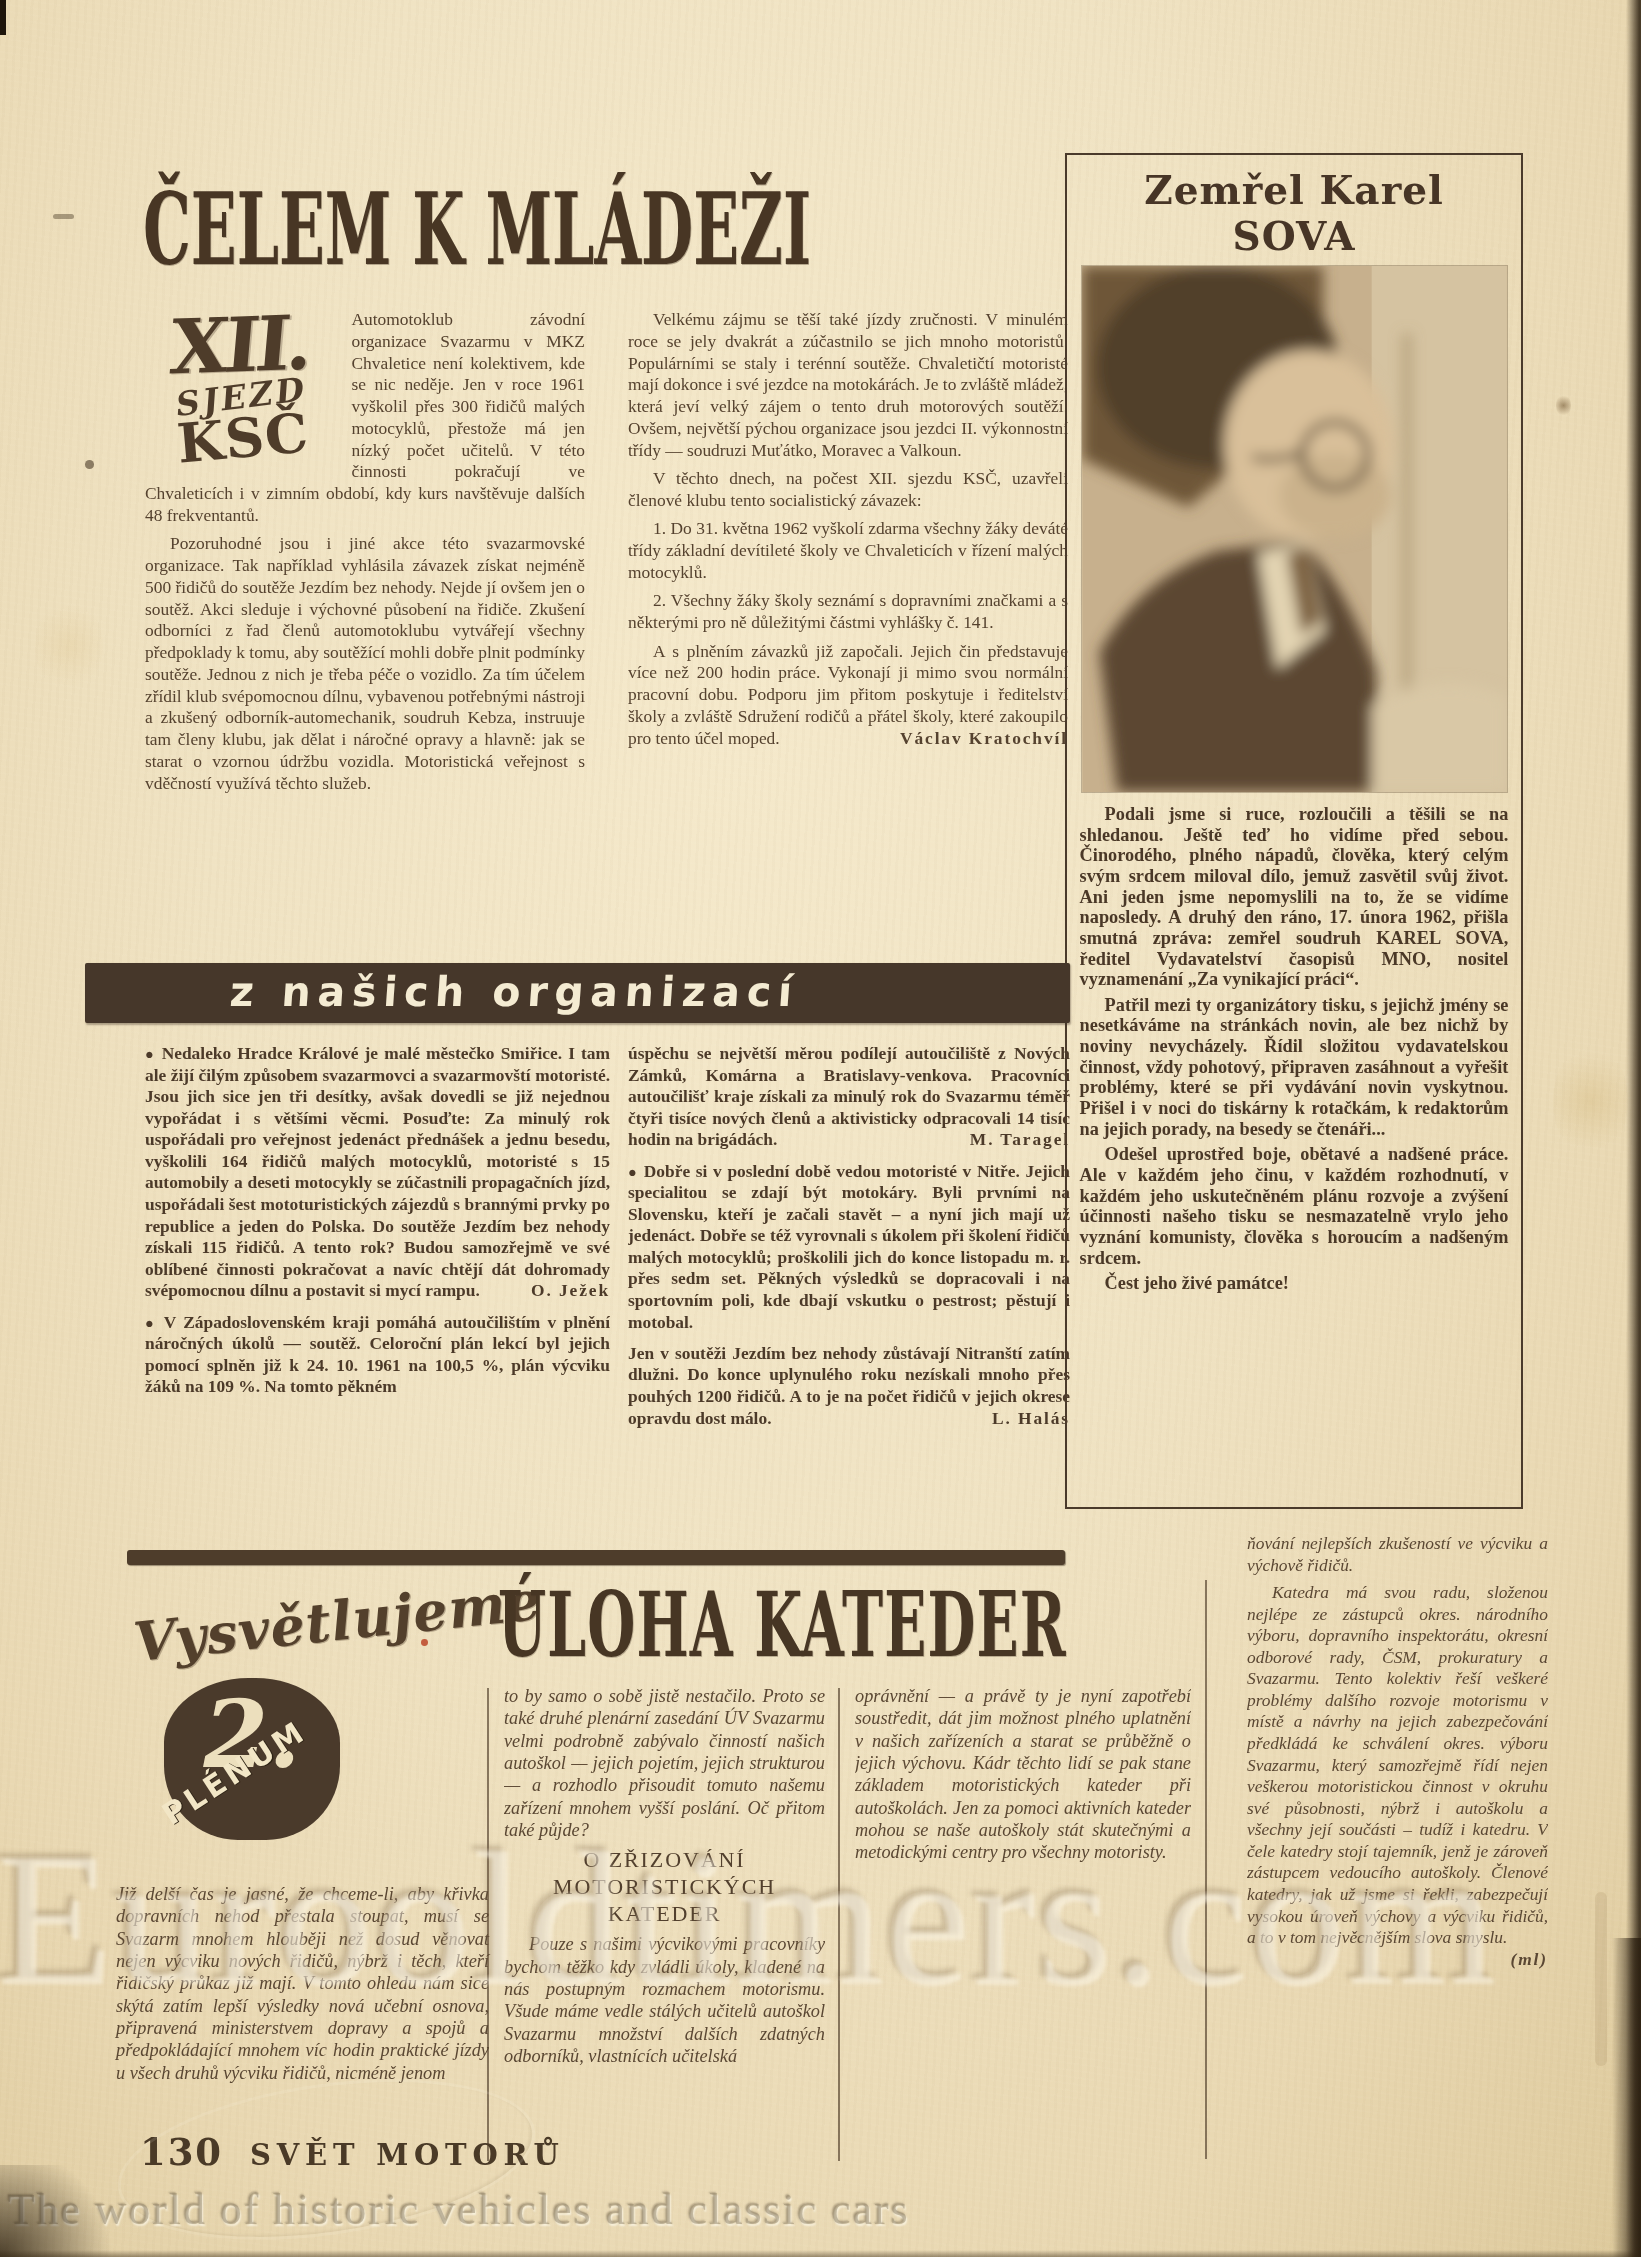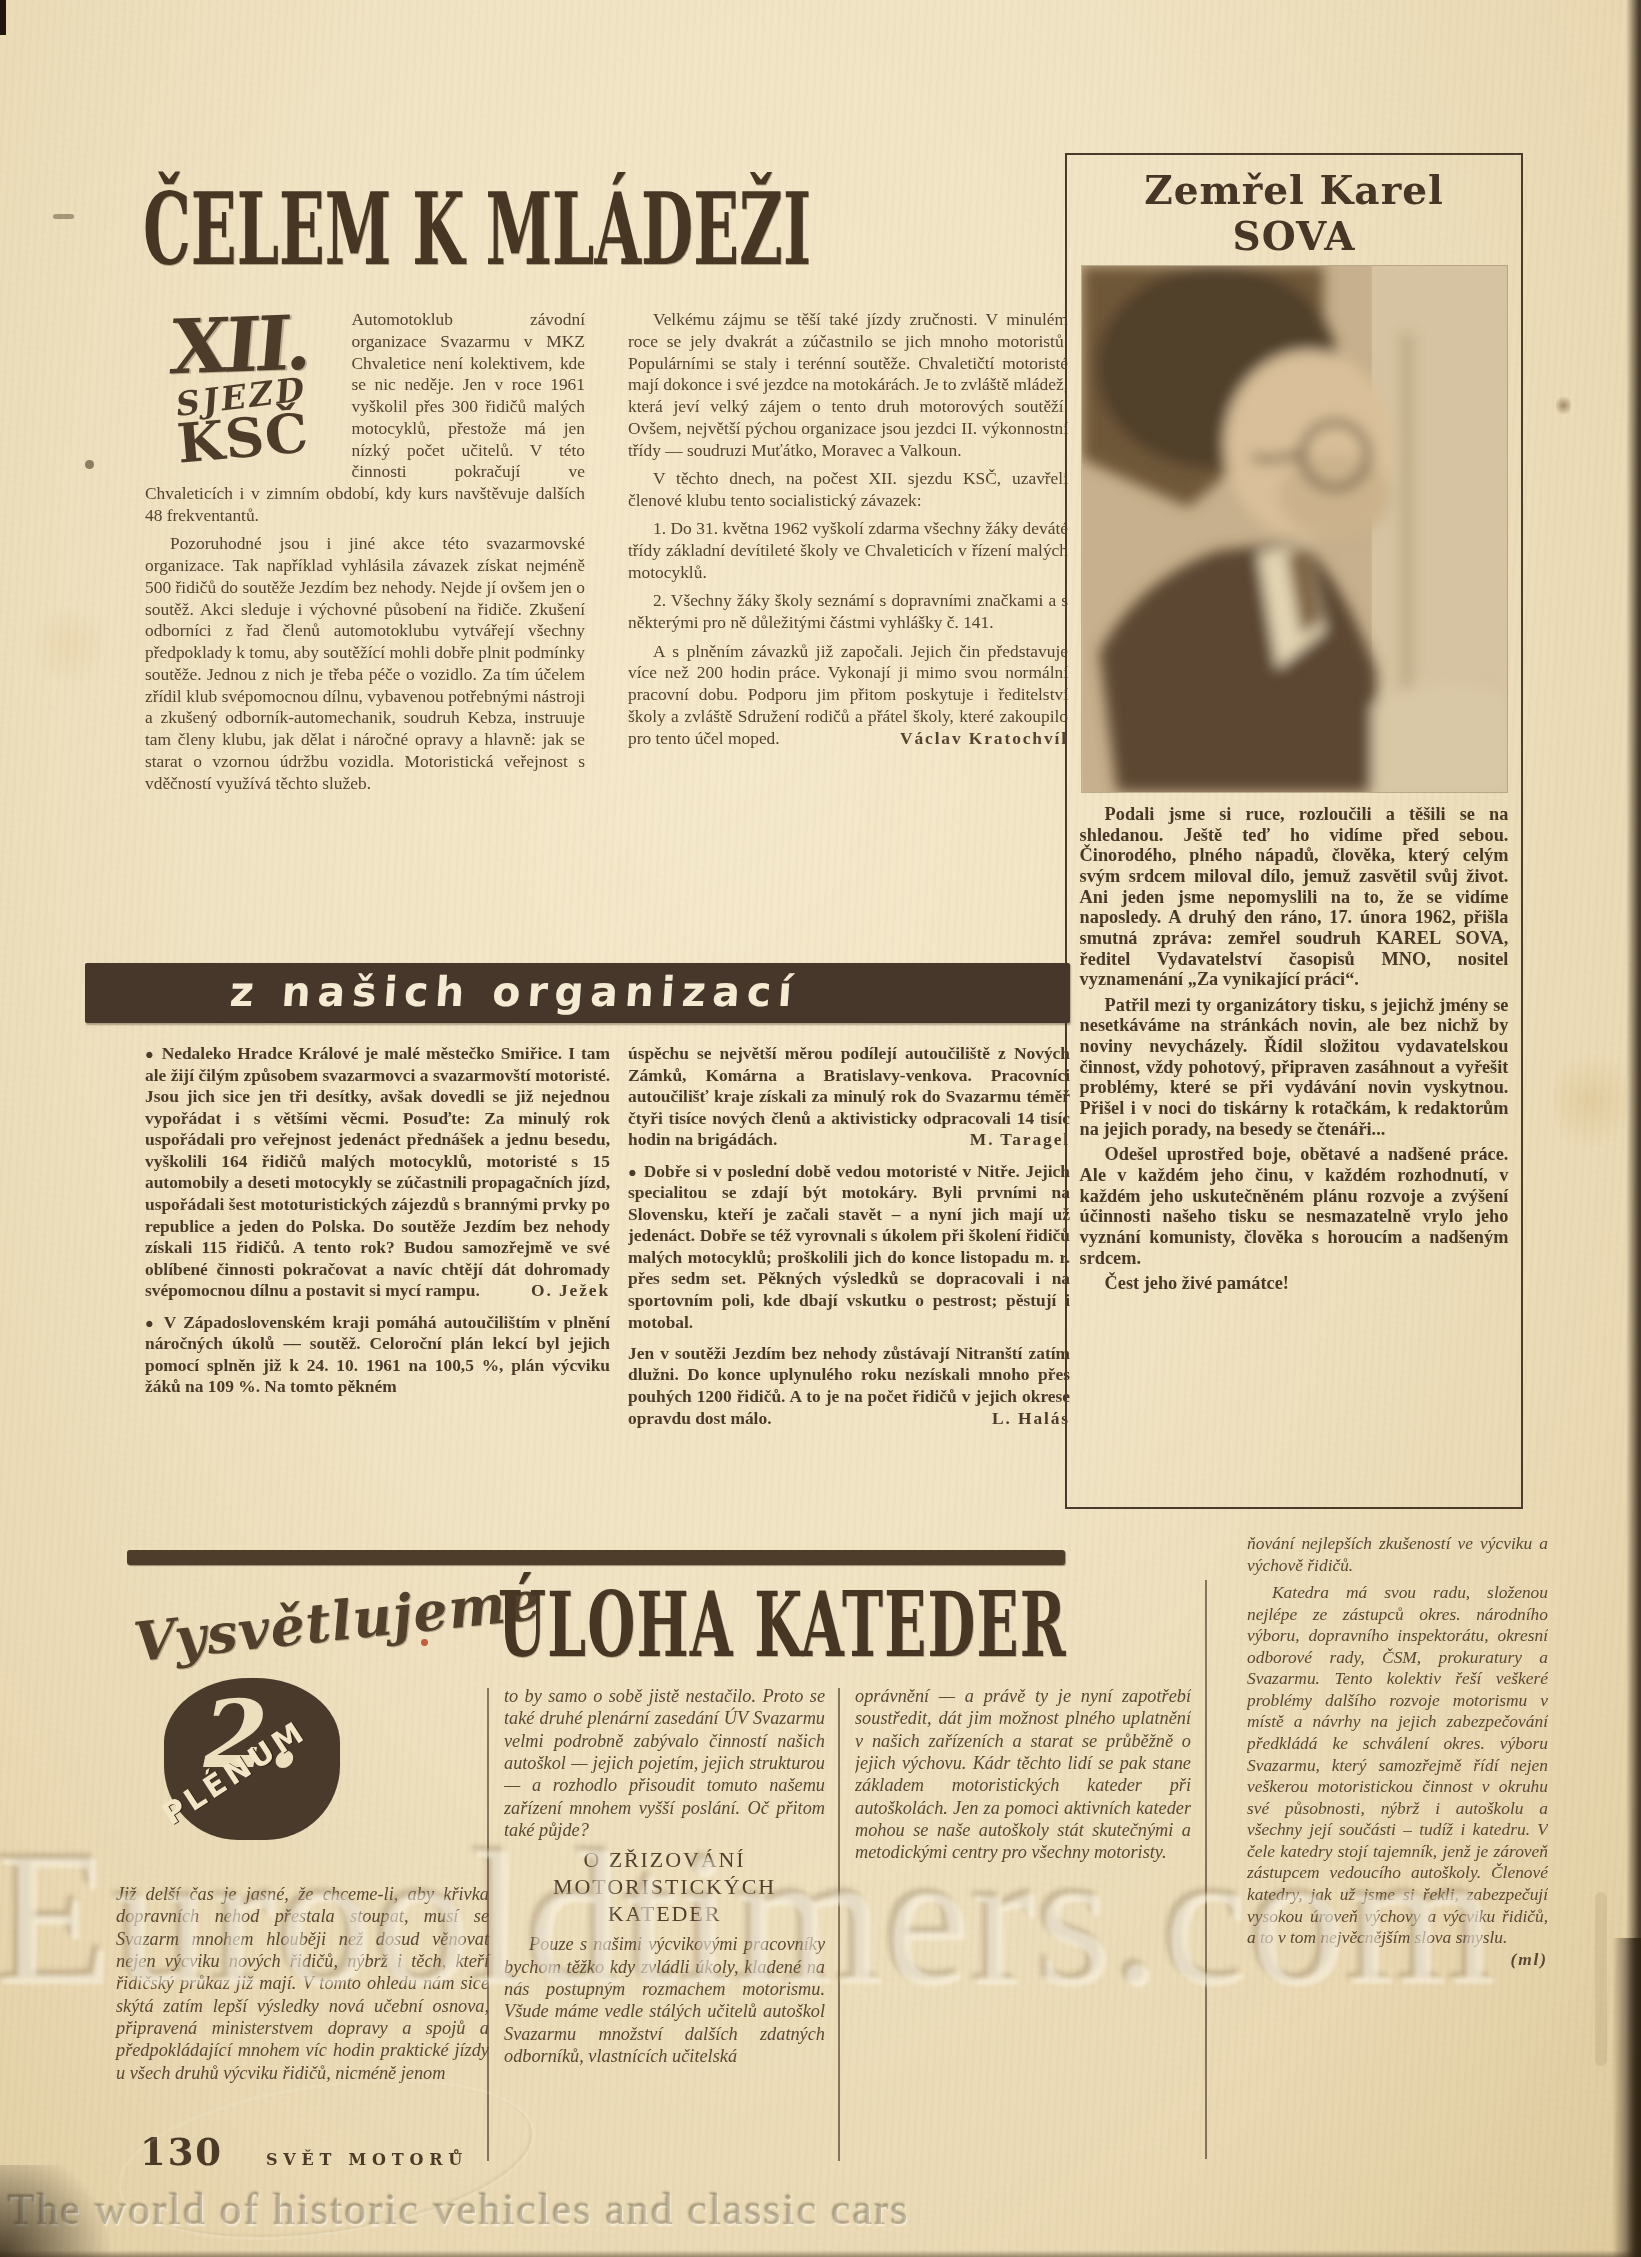--- a/index.html
+++ b/index.html
@@ -88,22 +88,22 @@
   .subhead{font-style:normal;text-align:center;letter-spacing:1.9px;font-size:22px;
     margin:15.4px 5.8px 13.5px 5.8px;color:#52402e;}
   .vrule{position:absolute;width:1.9px;background:rgba(80,62,42,.65);}
   .vr1{left:487px;top:1688px;height:473px;}
   .vr2{left:838px;top:1688px;height:473px;}
   .vr3{left:1205px;top:1580px;height:579px;}
 
   
   .footer{position:absolute;left:140px;top:2130px;color:#4a3a27;white-space:nowrap;}
   .pageno{font-family:"DejaVu Serif",serif;font-weight:700;font-size:37px;letter-spacing:1.9px;}
-  .mag{font-family:"DejaVu Serif",serif;font-weight:bold;font-size:16px;letter-spacing:5.8px;
-    margin-left:39px;}
+  .mag{font-family:"DejaVu Serif",serif;font-weight:bold;font-size:29px;letter-spacing:5.8px;
+    margin-left:23px;}
 
   
   .wm-main{position:absolute;left:-5.8px;top:1807px;z-index:5;pointer-events:none;white-space:nowrap;
     font-family:"Liberation Serif",serif;font-size:191px;letter-spacing:1.9px;
     color:rgba(245,238,218,0.10);
     text-shadow:2.9px 2.9px 3.9px rgba(255,252,240,0.5), -2.9px -2.9px 4.8px rgba(115,95,65,0.28);}
   .wm-sub{position:absolute;left:7.7px;top:2184px;z-index:5;pointer-events:none;white-space:nowrap;
     font-family:"Liberation Serif",serif;font-size:44px;letter-spacing:1.9px;
     color:rgba(150,135,108,0.5);
     text-shadow:1px 1.9px 1.9px rgba(255,252,240,0.7), -1px -1px 1.9px rgba(95,80,58,0.4);}

